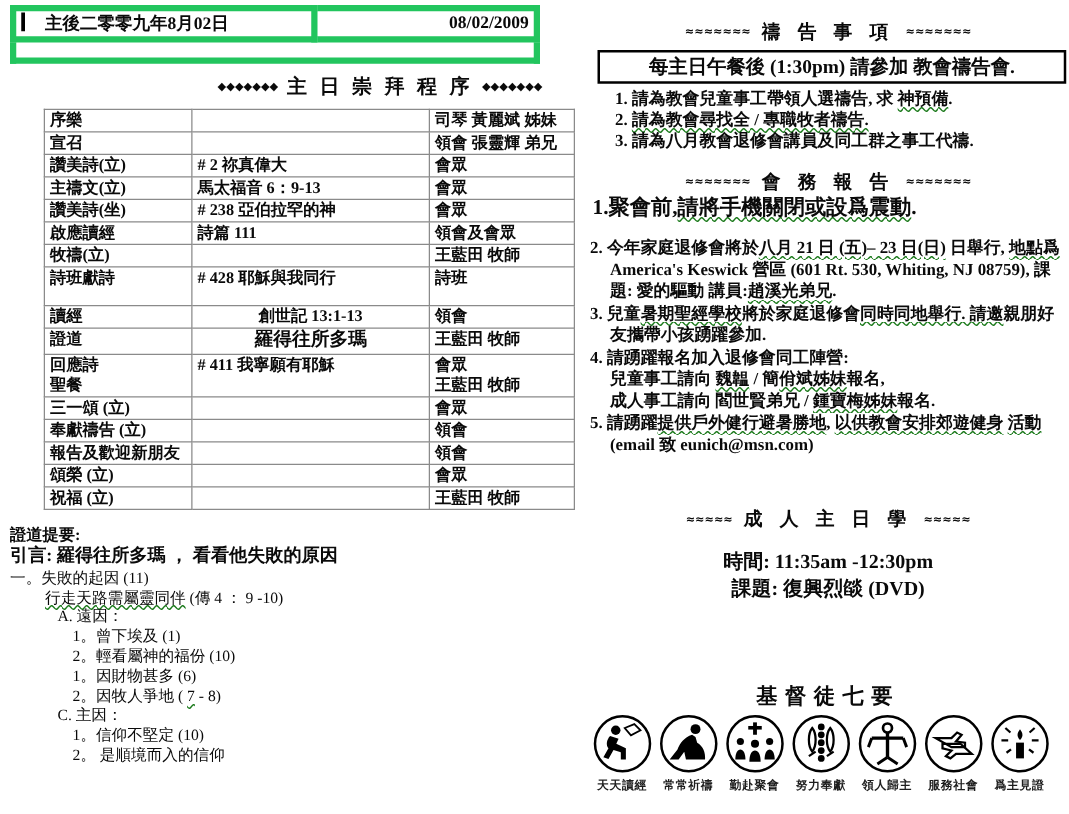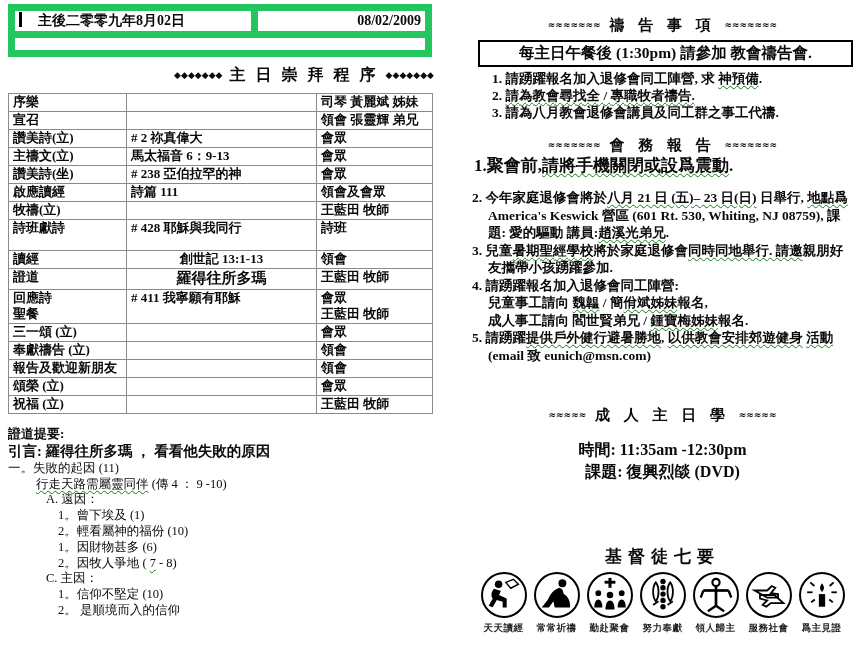--- a/index.html
+++ b/index.html
@@ -8,33 +8,33 @@
     font-family:"Liberation Serif","DejaVu Serif",serif;color:#0a0a0a;
     -webkit-font-smoothing:none;
   }
   .col{position:absolute;top:0;}
   #left-col{left:8px;top:4px;width:426px;}
   #right-col{left:472px;top:16px;width:381px;}
 
   
   table{border-collapse:collapse;}
   .date-table{width:424px;font-size:14px;font-weight:bold;}
-  .date-table td{border:7px solid #22c55e;padding:1px 4px;}
+  .date-table td{border:5px solid #22c55e;padding:1px 4px;}
   .date-table .r1{height:24px;}
   .date-table .r2 td{height:10px;border-top:none;}
   .date-cn{width:228px;}
   .date-en{text-align:right;}
   .scan-bar{display:inline-block;width:3px;height:15px;background:#000;margin-right:16px;vertical-align:-2px;}
 
   
   .svc-heading{margin-top:8px;text-align:right;font-weight:bold;font-size:16px;letter-spacing:3px;white-space:nowrap;}
   .orn{font-size:9px;letter-spacing:0;font-weight:bold;vertical-align:2px;font-family:"DejaVu Sans",sans-serif;}
 
   
-  .svc-table{margin-top:7px;width:424px;font-size:13px;font-weight:bold;table-layout:fixed;}
+  .svc-table{margin-top:7px;width:424px;font-size:13px;font-weight:bold;table-layout:fixed;margin-left:27px;}
   .svc-table td{border:1px solid #8a8a8a;padding:0 4px;height:17px;line-height:16px;vertical-align:top;overflow:hidden;white-space:nowrap;}
   .svc-table tr.tall td{height:30px;}
   .svc-table tr.twoline td{height:33px;}
   .svc-table td.center{text-align:center;}
   .svc-table td.big{font-size:15px;line-height:19px;}
   .svc-table tr.bigrow td{height:20px;}
 
   
   .outline{margin-top:12px;font-size:12.5px;line-height:15.8px;}
   .ol-title{font-weight:bold;font-size:13px;}
@@ -44,21 +44,21 @@
 
   
   .r-header{text-align:center;font-weight:bold;font-size:15px;letter-spacing:5px;white-space:nowrap;}
   .prayer-box{border:2px solid #000;font-weight:bold;font-size:15.5px;text-align:center;padding:1px 2px;margin:5px 0 3px 6px;white-space:nowrap;}
   .num-item{font-weight:bold;font-size:13.5px;line-height:17px;padding-left:40px;text-indent:-20px;margin:0;}
   .biz-item{font-weight:bold;font-size:13.5px;line-height:17.5px;padding-left:16px;text-indent:-16px;margin:0;}
   .biz-sub{font-weight:bold;font-size:13.5px;line-height:17.5px;padding-left:16px;margin:0;}
   .biz-big{font-weight:bold;font-size:17px;line-height:21px;padding-left:2px;margin:0;} .gap13{height:13px;} .gap15{height:15px;}
   .ss-line{text-align:center;font-weight:bold;font-size:16px;line-height:22px;}
   .seven-title{text-align:center;font-weight:bold;font-size:17px;letter-spacing:6px;}
-  .seven-row{display:flex;justify-content:center;gap:2px;margin-top:4px;}
+  .seven-row{display:flex;gap:2px;margin-top:4px;}
   .seven-cell{width:51px;text-align:center;}
   .seven-circle{width:46px;height:46px;border:2px solid #000;border-radius:50%;margin:0 auto;display:flex;align-items:center;justify-content:center;background:#fff;box-sizing:border-box;}
   .seven-circle svg{width:36px;height:36px;}
   .seven-label{font-size:9.5px;margin-top:4px;letter-spacing:0.5px;color:#1d1d1d;font-weight:bold;white-space:nowrap;}
 </style>
 </head>
 <body>
 
 <div class="col" id="left-col">
 
@@ -258,21 +258,21 @@
 
   <div class="r-header">
     <span class="orn">≈≈≈≈≈≈≈</span>
     <span>禱 告 事 項</span>
     <span class="orn">≈≈≈≈≈≈≈</span>
   </div>
 
   <div class="prayer-box">每主日午餐後 (1:30pm) 請參加 教會禱告會.</div>
 
   <div id="prayer-items">
-      <div class="num-item"><span>1.  </span><span>請踴躍報名加入退修會同工陣營, 求  </span><span class="wv">神預備</span><span>.</span></div>
+      <div class="num-item"><span>1.  </span><span>請為教會兒童事工帶領人選禱告, 求  </span><span class="wv">神預備</span><span>.</span></div>
       <div class="num-item"><span>2.  </span><span class="wv">請為教會尋找全 / 專職牧者禱告.</span></div>
       <div class="num-item"><span>3.  </span><span>請為八月教會退修會講員及同工群之事工代禱.</span></div>
     </div>
 
   <div class="gap15"></div>
 
   <div class="r-header">
     <span class="orn">≈≈≈≈≈≈≈</span>
     <span>會 務 報 告</span>
     <span class="orn">≈≈≈≈≈≈≈</span>

